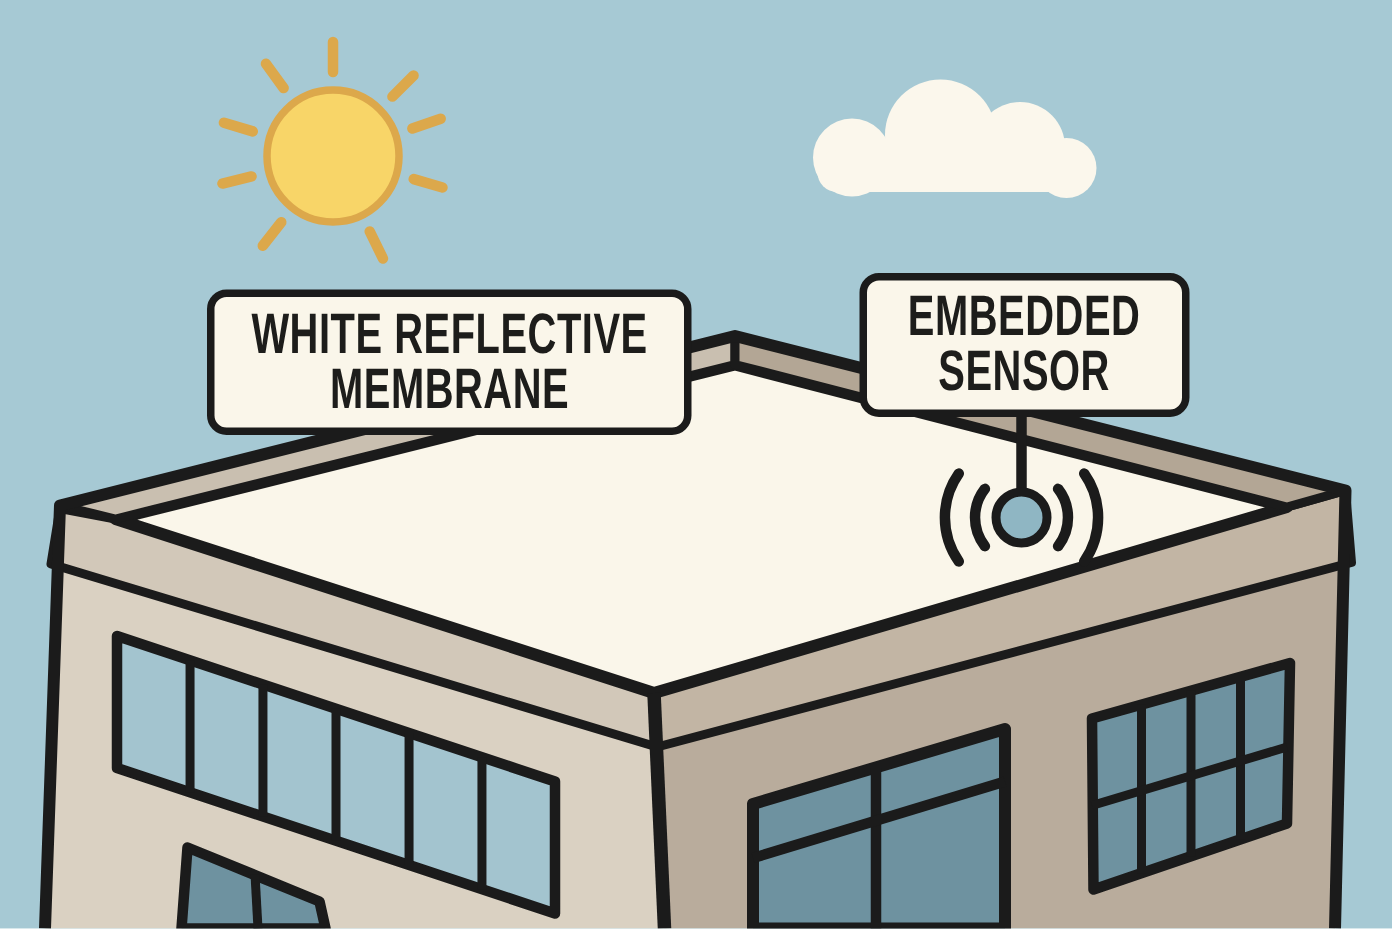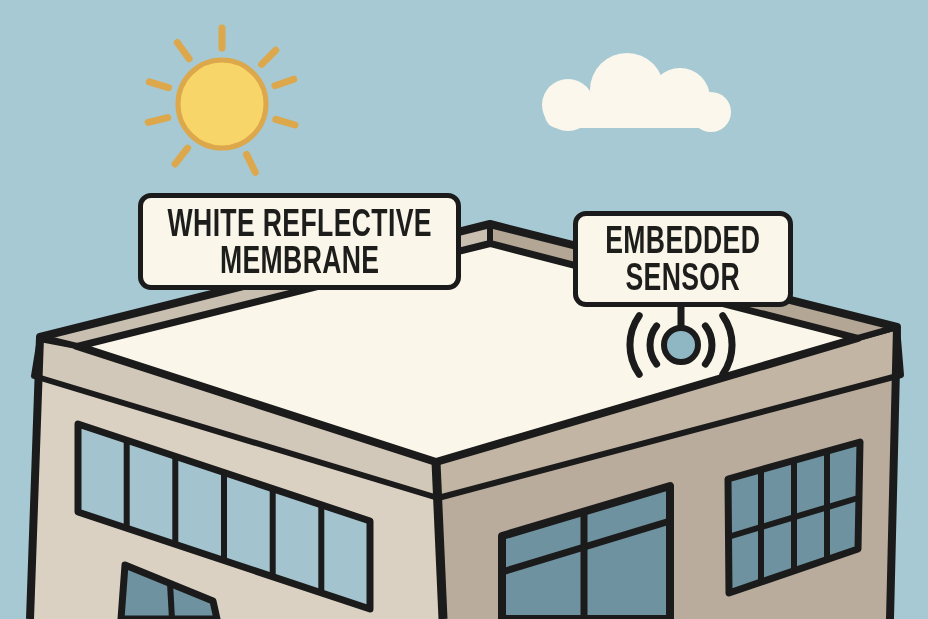--- a/index.html
+++ b/index.html
@@ -44,21 +44,21 @@
     position:absolute;box-sizing:border-box;
     background:var(--label-bg);border:5px solid var(--outline);
     border-radius:13px;display:flex;align-items:center;justify-content:center;
     text-align:center;color:var(--label-text);
   }
   .callout-inner{
     font-weight:700;font-size:38px;line-height:37px;letter-spacing:.5px;
     transform:scaleX(.70);transform-origin:center center;white-space:nowrap;
   }
   #label-membrane{left:90px;top:193px;width:323px;height:97px;margin-left:48px;}
-  #label-sensor{left:573px;top:182px;width:220px;height:96px;margin-top:29px;}
+  #label-sensor{left:573px;top:182px;width:220px;height:96px;}
 </style>
 </head>
 <body>
 
 <div class="stage">
 
   <svg viewBox="0 0 928 619" width="928" height="619">
 
     <rect class="f-sky" x="0" y="0" width="928" height="619"></rect>
 

